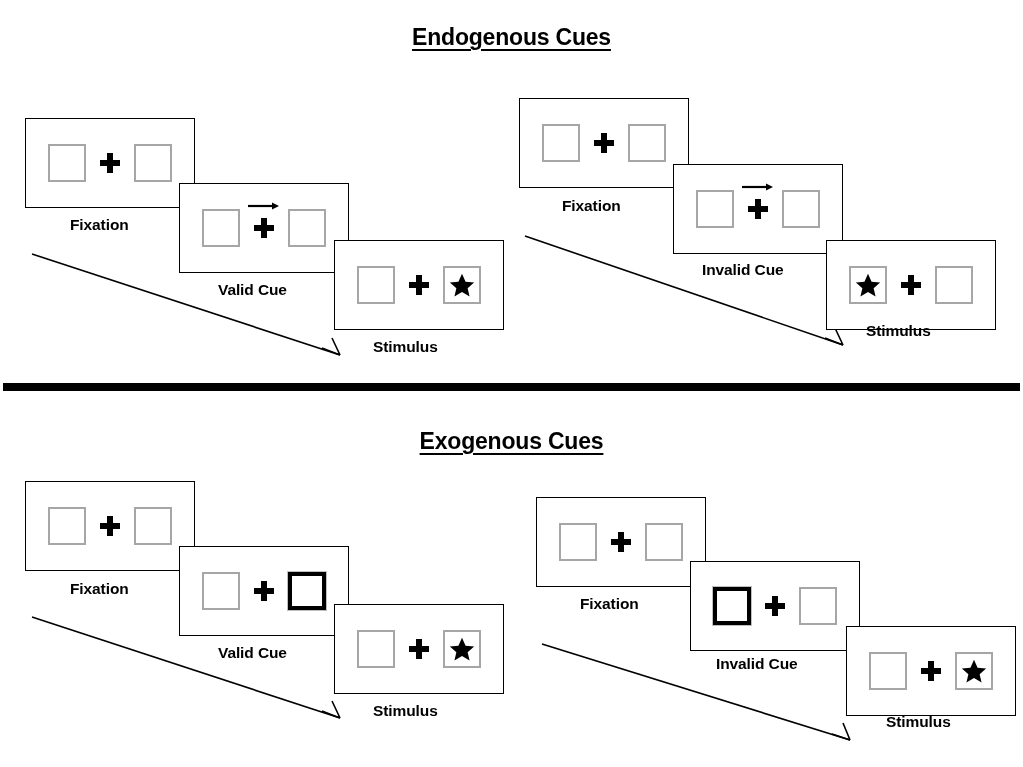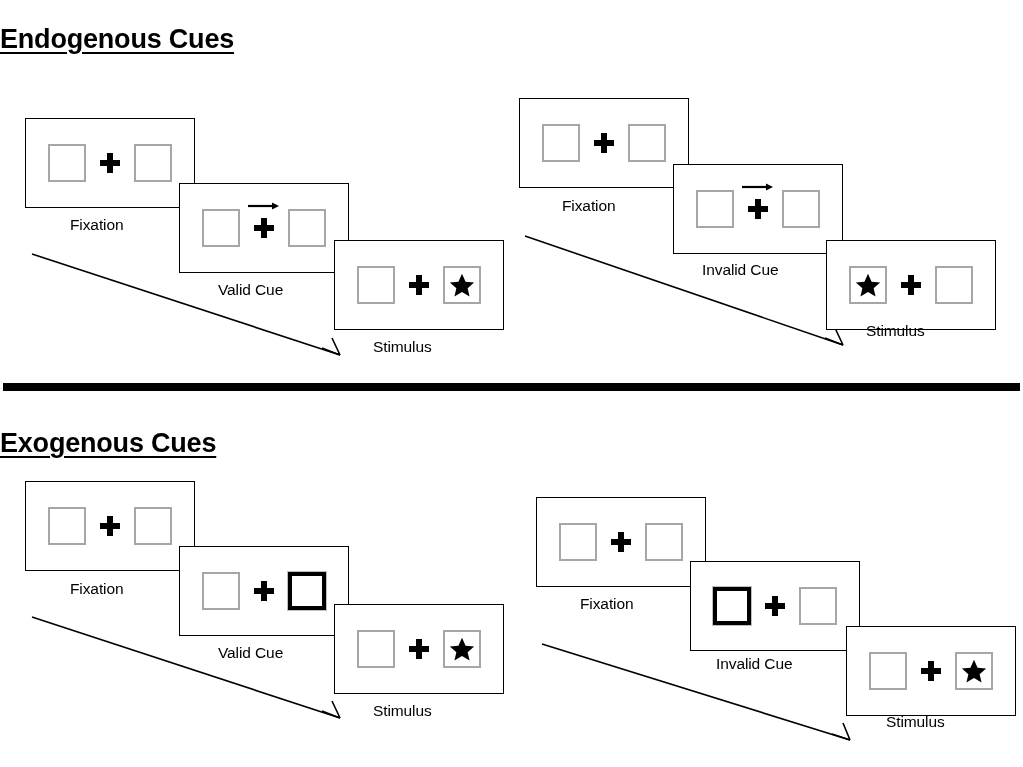--- a/index.html
+++ b/index.html
@@ -12,27 +12,27 @@
     height: 767px;
     position: relative;
     overflow: hidden;
     font-family: "Liberation Sans", sans-serif;
     color: #000000;
   }
 
   
   .section-title {
     position: absolute;
-    font-size: 27px;
+    font-size: 23px;
     font-weight: bold;
     text-decoration: underline;
     text-underline-offset: 4px;
     letter-spacing: -0.2px;
     white-space: nowrap;
-    text-align: left;
+    text-align: center;
   }
 
   
   .divider {
     position: absolute;
     background: #000000;
   }
 
   
   .panel {
@@ -105,21 +105,21 @@
     left: 50%;
     transform: translateX(-50%);
     width: 34px;
     height: 10px;
   }
 
   
   .caption {
     position: absolute;
     font-size: 15.5px;
-    font-weight: normal;
+    font-weight: bold;
     white-space: nowrap;
     letter-spacing: -0.1px;
     text-align: center;
   }
 
   
   .time-arrow {
     position: absolute;
     overflow: visible;
   }

